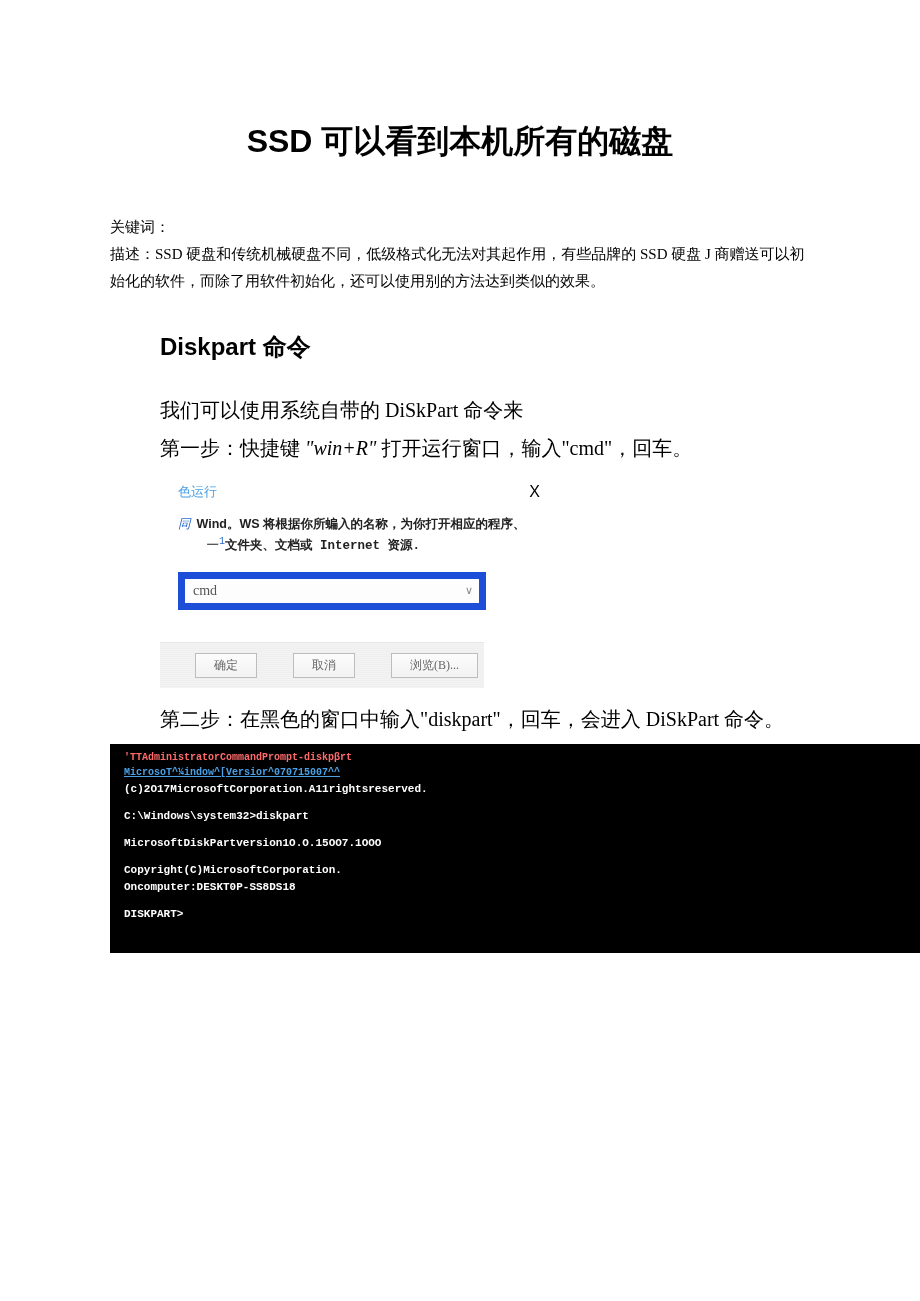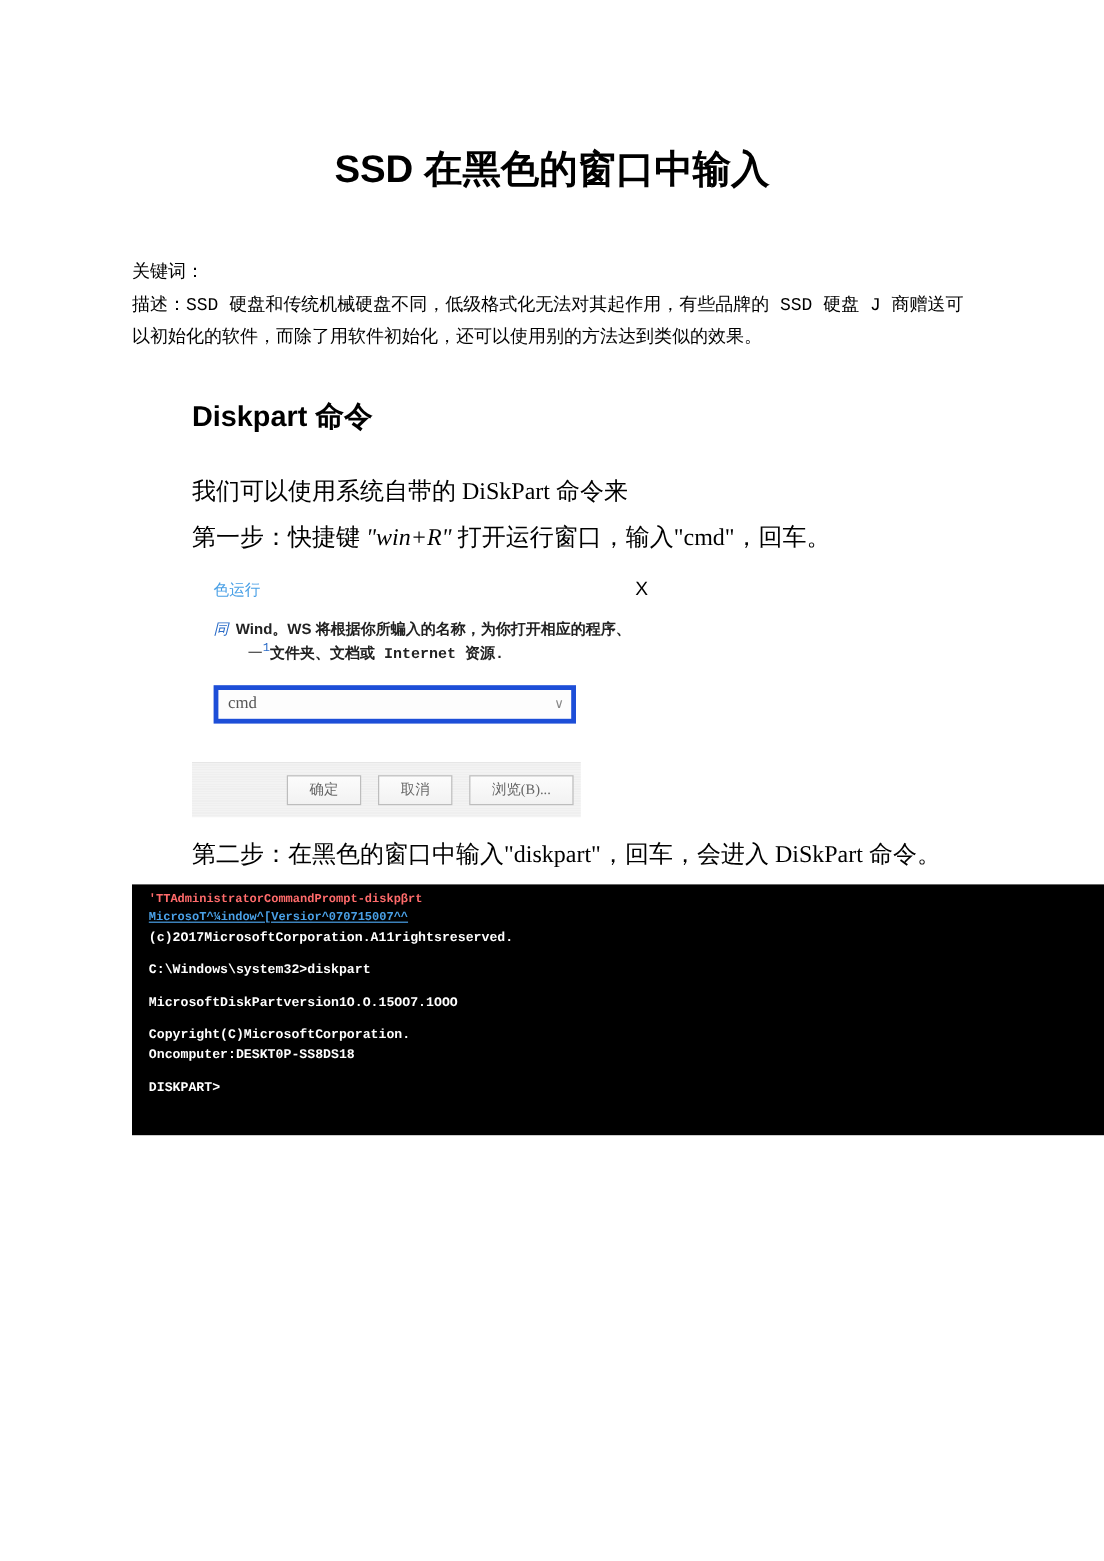--- a/index.html
+++ b/index.html
@@ -17,21 +17,21 @@
     text-align: center;
     font-size: 32px;
     font-weight: bold;
     margin: 0 0 50px 0;
     font-family: "Microsoft YaHei", sans-serif;
   }
   .meta {
     font-size: 15px;
     line-height: 1.8;
     margin-bottom: 36px;
-    font-family: Liberation Mono, monospace;
+    font-family: Liberation Serif, serif;
   }
   .section-indent {
     padding-left: 50px;
   }
   h2 {
     font-size: 24px;
     font-weight: bold;
     margin: 0 0 28px 0;
     font-family: "Microsoft YaHei", sans-serif;
   }
@@ -84,42 +84,42 @@
     padding-left: 10px;
     font-family: Liberation Mono, monospace;
   }
   .run-sub {
     color: #2a6bc7;
     font-size: 10px;
     vertical-align: super;
   }
   .run-combo {
     margin: 16px 0 8px 0;
-    border: 4px solid #1d4ed8;
+    border: 7px solid #1d4ed8;
     background: #fdfdfd;
     display: flex;
     align-items: center;
     justify-content: space-between;
     height: 24px;
     padding: 0 6px 0 8px;
     color: #555;
     font-family: "Comic Sans MS", "SimSun", serif;
     font-size: 14px;
     width: 280px;
   }
   .chev {
     color: #888;
     font-size: 11px;
   }
   .run-buttons-bar {
     margin-top: 18px;
     background: repeating-linear-gradient(0deg,#f3f3f3,#f3f3f3 1px,#efefef 1px,#efefef 2px);
     padding: 10px 6px 10px 6px;
     display: flex;
-    gap: 14px;
+    gap: 36px;
     justify-content: flex-end;
     border-top: 1px solid #e6e6e6;
     width: 312px;
   }
   .run-btn {
     border: 1px solid #bdbdbd;
     background: linear-gradient(#fcfcfc,#f2f2f2);
     font-size: 12px;
     color: #666;
     padding: 3px 18px;
@@ -154,21 +154,21 @@
   }
   .term-gap {
     height: 10px;
   }
 </style>
 </head>
 <body>
 
 <div class="page">
 
-  <h1>SSD 在黑色的窗口中输入</h1>
+  <h1>SSD 可以看到本机所有的磁盘</h1>
 
   <div class="meta">
     <div>
       <span>关键词：</span>
     </div>
     <div>
       <span>描述：</span><span>SSD 硬盘和传统机械硬盘不同，低级格式化无法对其起作用，有些品牌的 SSD 硬盘 J 商赠送可以初始化的软件，而除了用软件初始化，还可以使用别的方法达到类似的效果。</span>
     </div>
   </div>
 

